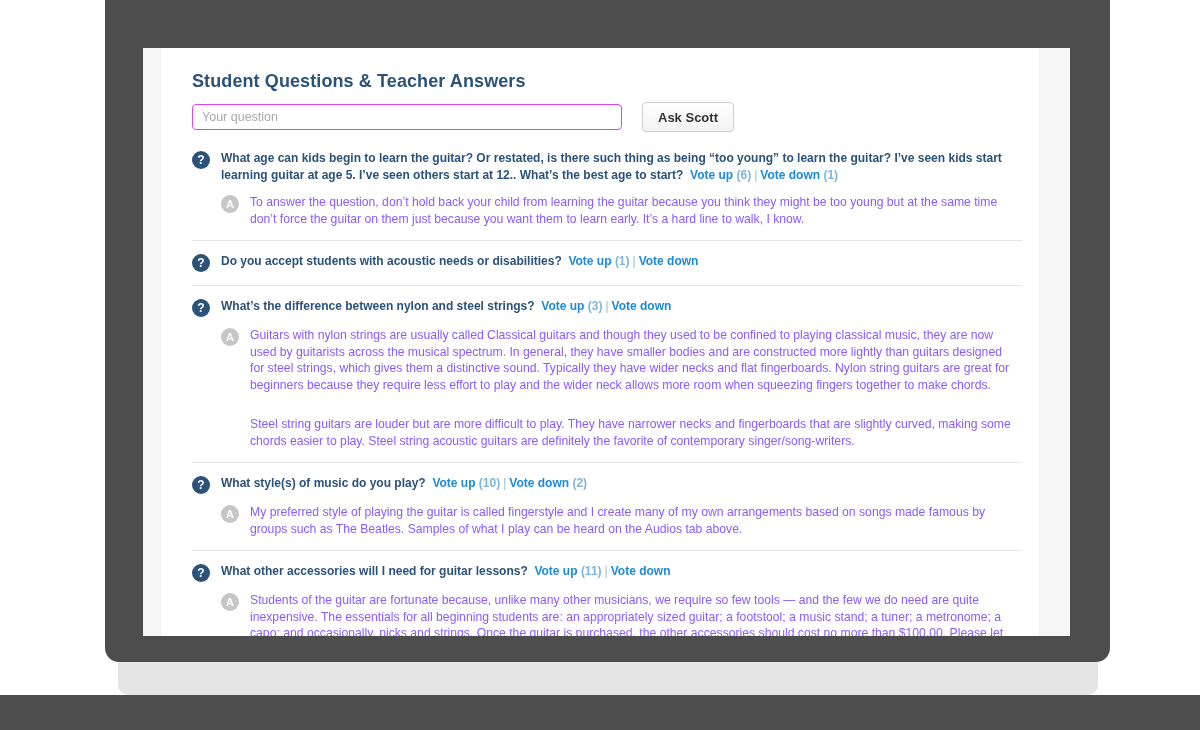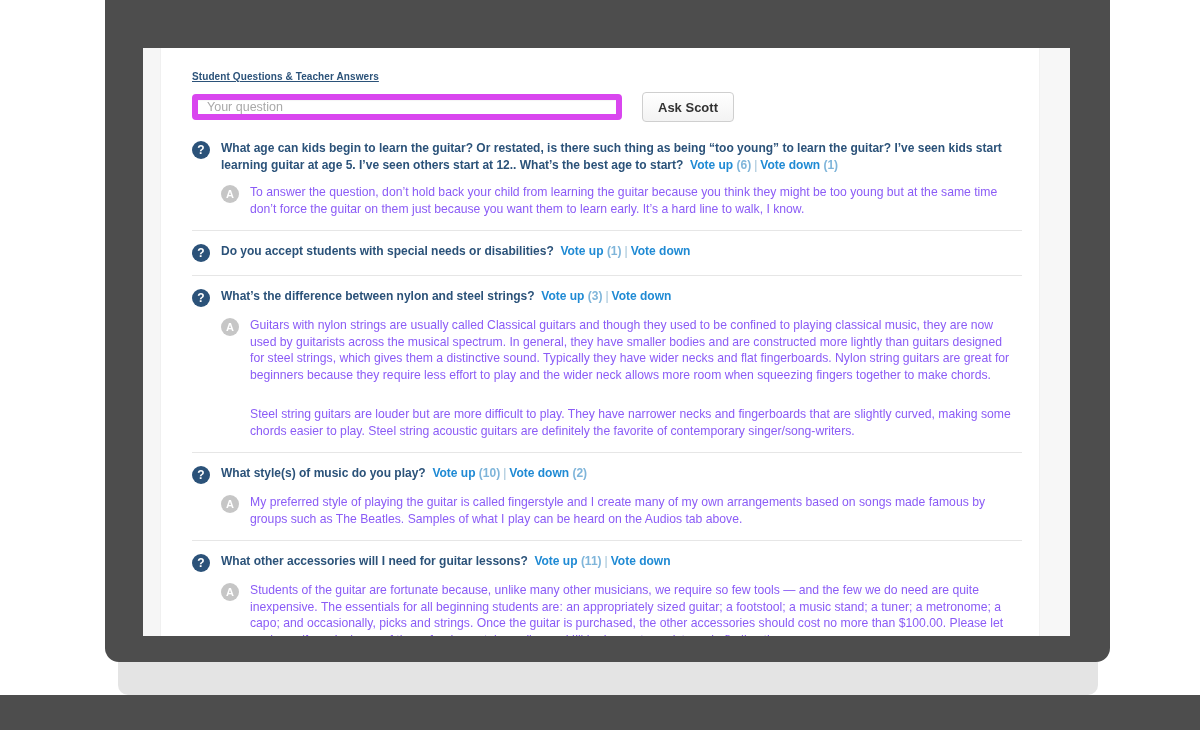--- a/index.html
+++ b/index.html
@@ -91,40 +91,39 @@
   
   .content {
     position: absolute;
     left: 49px;
     top: 0;
     width: 830px;
     height: 100%;
   }
 
   .page-title {
-    font-size: 10px;
+    font-size: 18px;
     font-weight: bold;
     color: #2b5279;
     letter-spacing: 0.1px;
     margin: 23px 0 0 0;
     padding: 0;
-    text-decoration: underline;
   }
 
   
   .ask-row {
     display: flex;
     align-items: flex-start;
     margin-top: 12px;
   }
   .ask-input {
     width: 430px;
     height: 26px;
     box-sizing: border-box;
-    border: 6px solid #d946ef;
+    border: 1px solid #d946ef;
     border-radius: 4px;
     padding: 0 9px;
     font-family: "Liberation Sans", sans-serif;
     font-size: 12.5px;
     color: #444;
     background: #fff;
     box-shadow: inset 0 1px 1px rgba(0,0,0,0.04);
     outline: none;
   }
   .ask-input::placeholder { color: #a9a9a9; }
@@ -262,21 +261,21 @@
             <div class="a-row">
               <span class="badge-a">A</span>
               <div class="a-body">
                 <p class="a-para">To answer the question, don’t hold back your child from learning the guitar because you think they might be too young but at the same time don’t force the guitar on them just because you want them to learn early. It’s a hard line to walk, I know.</p>
               </div>
             </div>
           </div>
           <div class="qa-item">
             <div class="q-row">
               <span class="badge-q">?</span>
-              <div class="q-text"><span>Do you accept students with special needs or disabilities?</span><span class="votes">&nbsp;&nbsp;<a class="vote-link">Vote up</a> <span class="vote-count">(1)</span><span class="vote-sep">|</span><a class="vote-link">Vote down</a></span></div>
+              <div class="q-text"><span>Do you accept students with acoustic needs or disabilities?</span><span class="votes">&nbsp;&nbsp;<a class="vote-link">Vote up</a> <span class="vote-count">(1)</span><span class="vote-sep">|</span><a class="vote-link">Vote down</a></span></div>
             </div>
           </div>
           <div class="qa-item">
             <div class="q-row">
               <span class="badge-q">?</span>
               <div class="q-text"><span>What’s the difference between nylon and steel strings?</span><span class="votes">&nbsp;&nbsp;<a class="vote-link">Vote up</a> <span class="vote-count">(3)</span><span class="vote-sep">|</span><a class="vote-link">Vote down</a></span></div>
             </div>
             <div class="a-row">
               <span class="badge-a">A</span>
               <div class="a-body">

